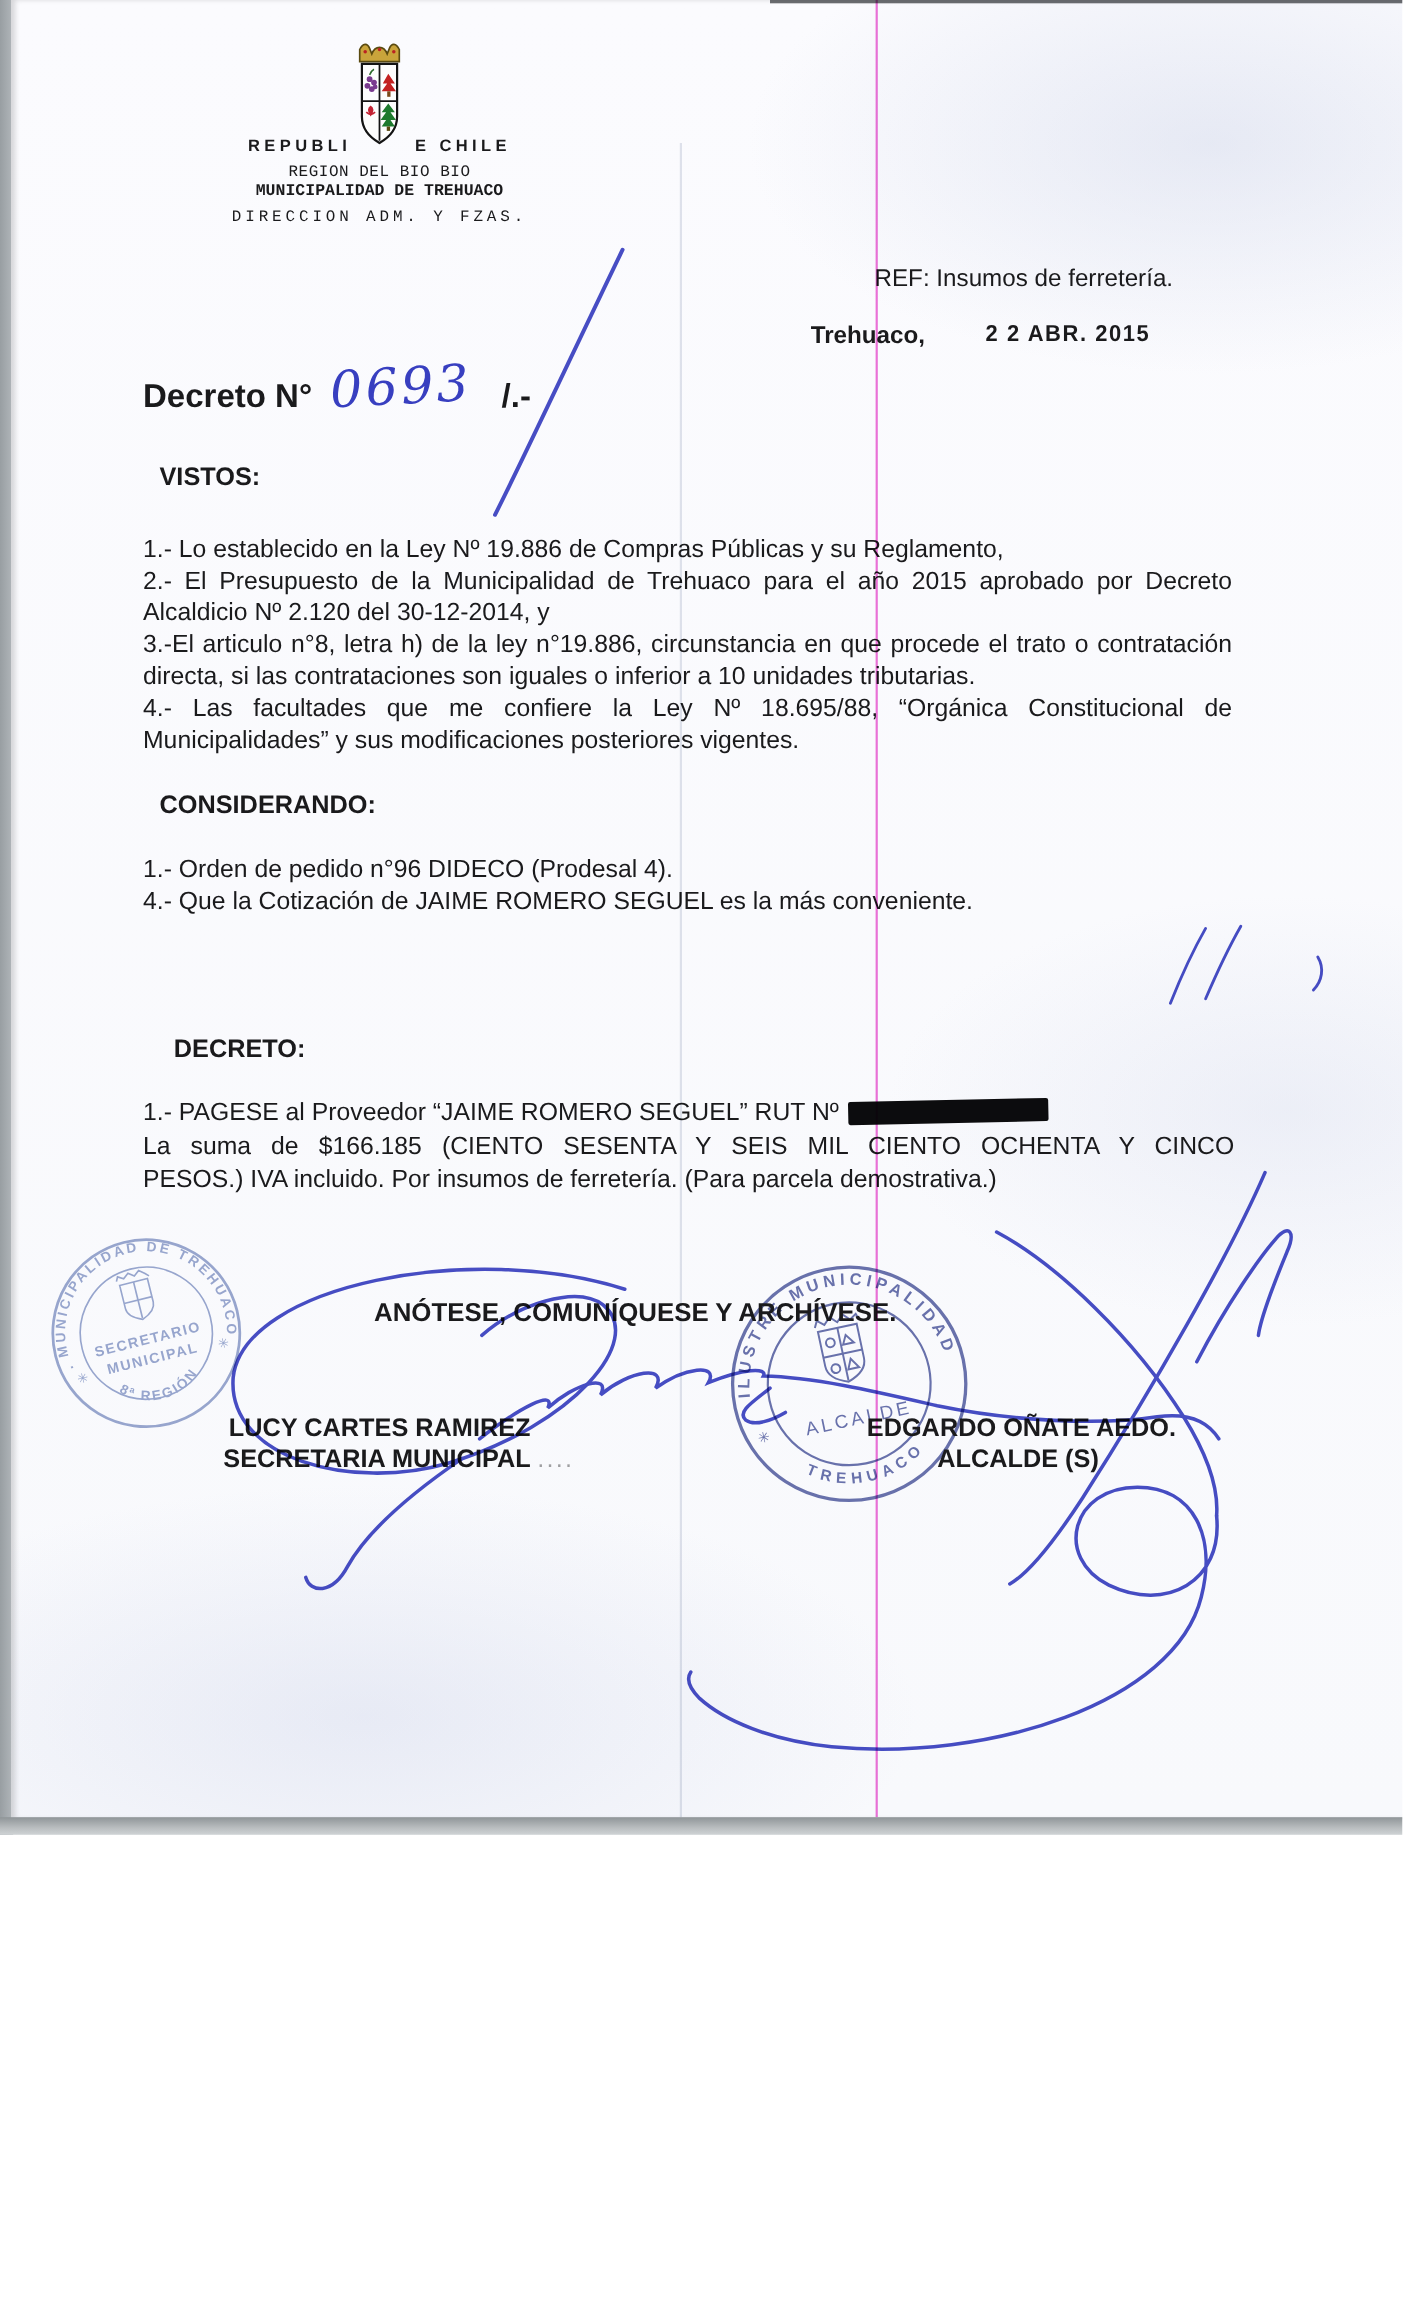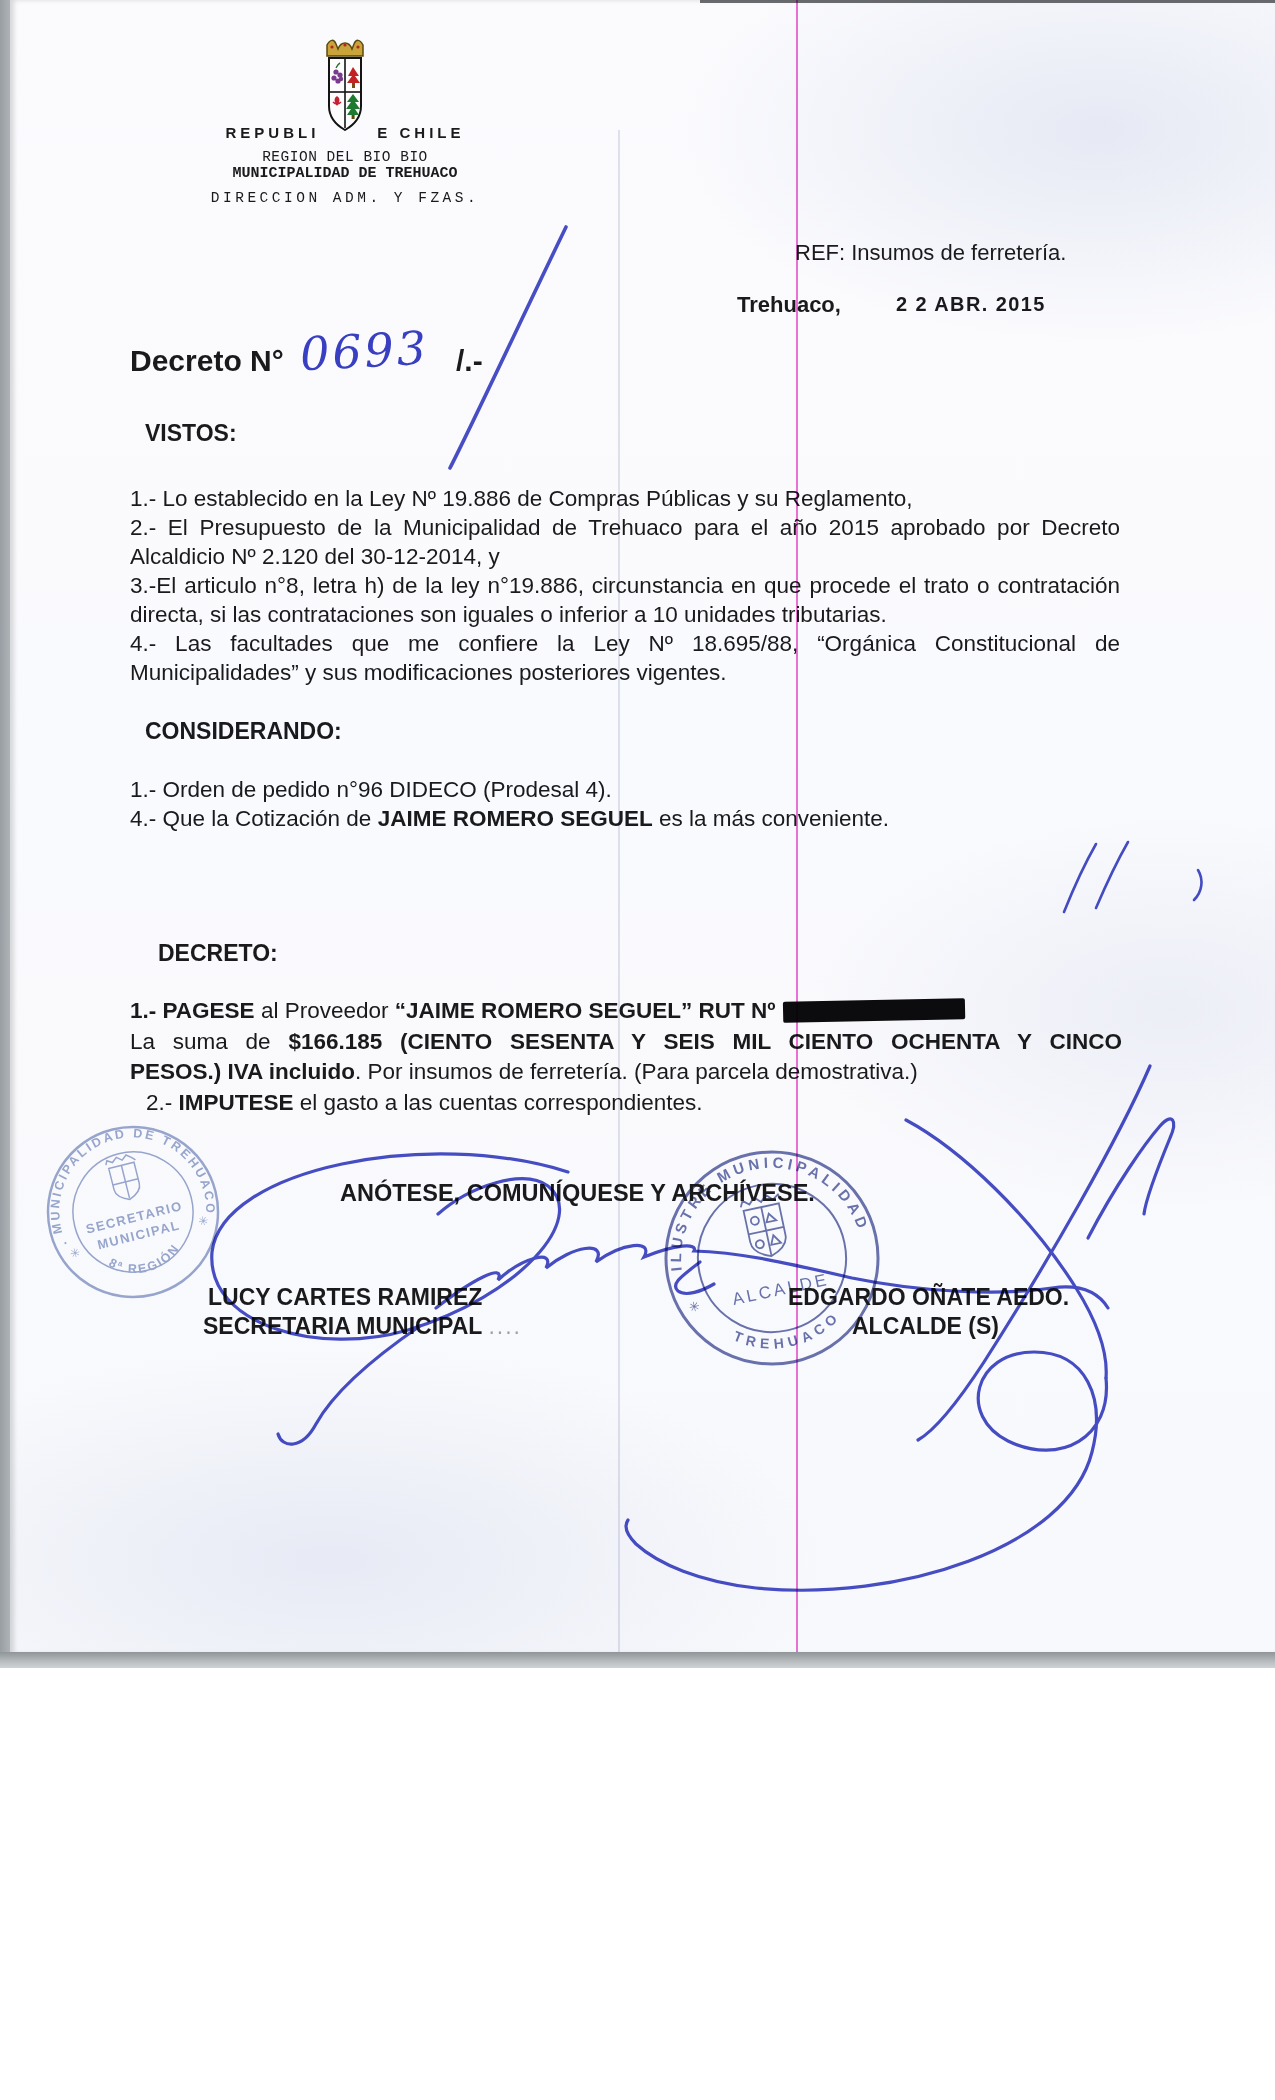--- a/index.html
+++ b/index.html
@@ -53,21 +53,21 @@
   
   .sec-title{font-size:23px;font-weight:bold;margin-left:15px;}
   .vistos-title{left:130px;top:420px;}
   .vistos-list{left:130px;top:484px;width:990px;font-size:22.5px;line-height:29px;text-align:justify;}
   .considerando-title{left:130px;top:718px;}
   .considerando-list{left:130px;top:776px;width:1000px;font-size:22.5px;line-height:28.5px;}
   .decreto-title{left:143px;top:940px;}
   .decreto-lines{left:130px;top:996px;width:992px;font-size:22.5px;line-height:30.5px;}
   .decreto-lines .line:nth-child(2){text-align:justify;text-align-last:justify;}
   .decreto-lines .line:nth-child(4){padding-left:16px;}
-  .b{font-weight:bold;}
+  .b{font-weight:normal;}
   .redaction{display:inline-block;width:182px;height:21px;background:var(--redact);
     transform:rotate(-1.2deg) translateY(3px);border-radius:2px;margin-left:8px;}
   .closing{left:340px;top:1180px;font-size:23.5px;font-weight:bold;}
   
   .sig-name{font-size:23px;font-weight:bold;z-index:20;}
   .lucy-name{left:208px;top:1284px;}
   .lucy-title{left:203px;top:1313px;}
   .dots{font-weight:normal;opacity:.4;letter-spacing:2px;}
   .edgardo-name{left:788px;top:1284px;}
   .edgardo-title{left:852px;top:1313px;}
@@ -148,21 +148,20 @@
 <div class="abs considerando-list textz">
     <div class="line"><span>1.- Orden de pedido n°96 DIDECO (Prodesal 4).</span></div>
     <div class="line"><span>4.- Que la Cotización de </span><span class="b">JAIME ROMERO SEGUEL</span><span> es la más conveniente.</span></div>
   </div>
 
 <div class="abs sec-title decreto-title textz">DECRETO:</div>
 <div class="abs decreto-lines textz">
     <div class="line"><span class="b">1.- PAGESE</span><span> al Proveedor </span><span class="b">“JAIME ROMERO SEGUEL” RUT Nº</span><span class="redaction"></span></div>
     <div class="line"><span>La suma de </span><span class="b">$166.185 (CIENTO SESENTA Y SEIS MIL CIENTO OCHENTA Y CINCO</span></div>
     <div class="line"><span class="b">PESOS.) IVA incluido</span><span>. Por insumos de ferretería. (Para parcela demostrativa.)</span></div>
-    <div class="line"><span>2.- </span><span class="b">IMPUTESE</span><span> el gasto a las cuentas correspondientes.</span></div>
   </div>
 
 <div class="abs closing textz">ANÓTESE, COMUNÍQUESE Y ARCHÍVESE.</div>
 
 <svg class="abs stamp stamp-left" viewBox="-100 -100 200 200">
   <defs>
     <path id="slTop" d="M -71 18 A 73.5 73.5 0 1 1 71 18"></path>
     <path id="slBot" d="M -42 40 A 52 52 0 0 0 42 40"></path>
   </defs>
   <circle r="85" fill="none" stroke="var(--stampL)" stroke-width="2.5"></circle>

